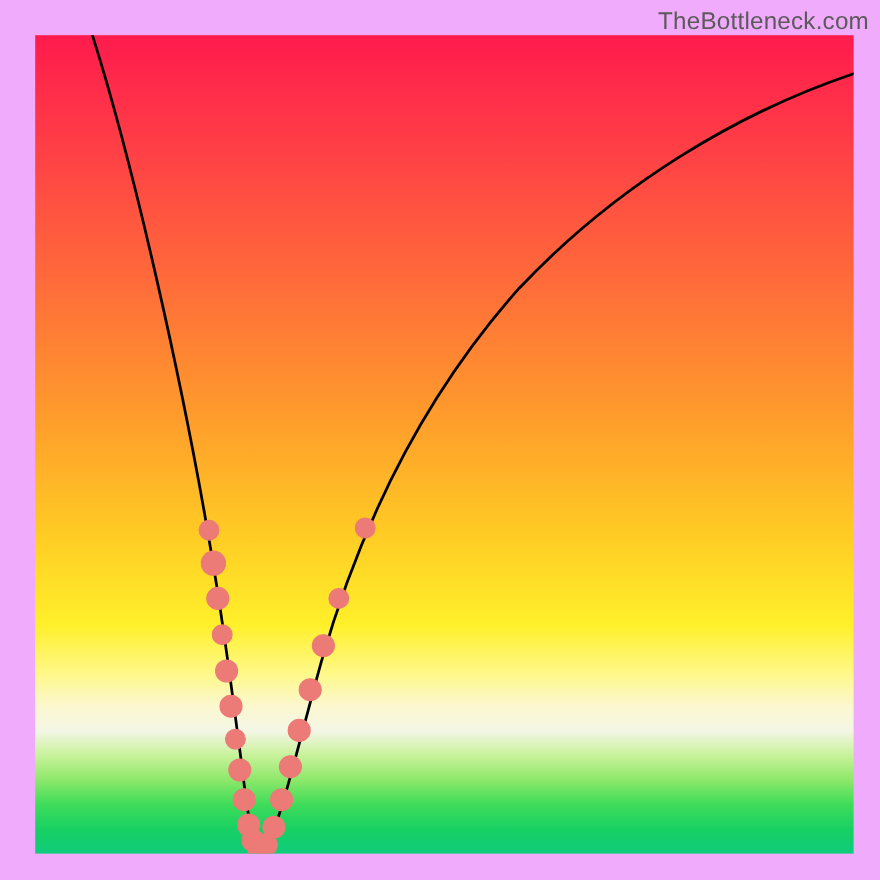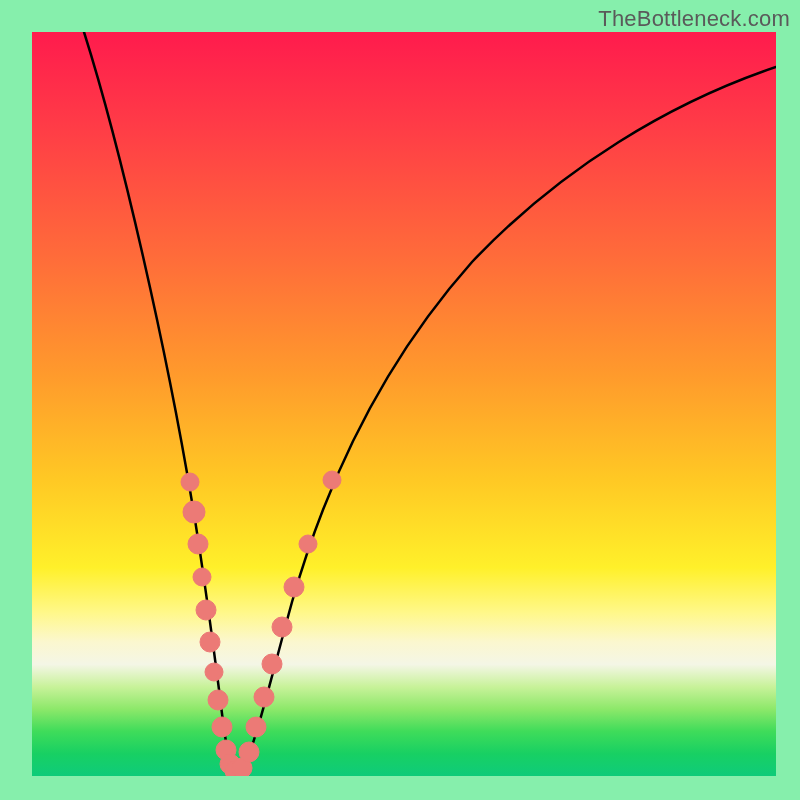--- a/index.html
+++ b/index.html
@@ -8,21 +8,21 @@
     width: 800px;
     height: 800px;
     overflow: hidden;
     background: #000;
     font-family: Arial, Helvetica, sans-serif;
   }
   .frame {
     position: relative;
     width: 800px;
     height: 800px;
-    background: #86efac;
+    background: #f0abfc;
   }
   .plot-area {
     position: absolute;
     left: 32px;
     top: 32px;
     width: 744px;
     height: 744px;
     
     background: linear-gradient(
       to bottom,

